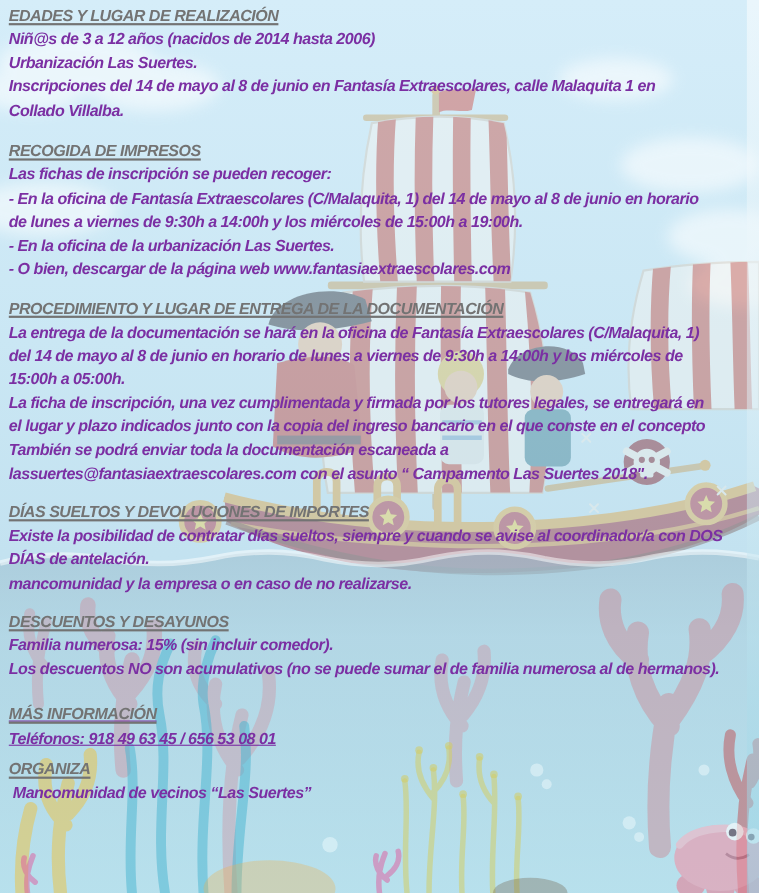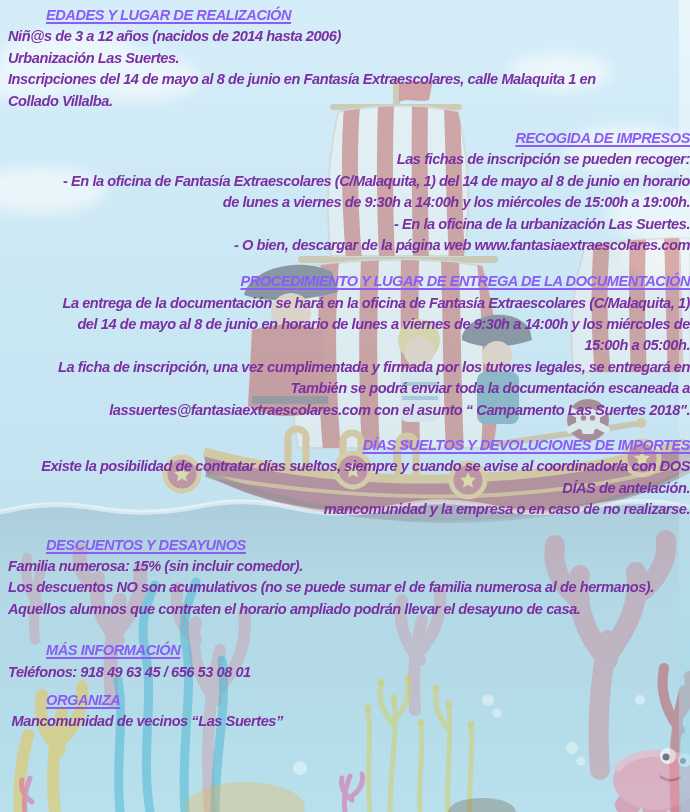--- a/index.html
+++ b/index.html
@@ -10,27 +10,27 @@
   }
   #bg{position:absolute;left:0;top:0;width:690px;height:812px;}
   #textlayer{
     position:absolute;left:8px;top:0;width:682px;height:812px;
     padding-top:5px;box-sizing:border-box;
     font-style:italic;font-weight:bold;font-size:14.6px;
     letter-spacing:-0.45px;color:#7b2fa3;
   }
   .h,.ln{white-space:pre;line-height:21.4px;height:21.4px;}
   .h{
-    color:#8b5cf6;text-decoration:underline;
-    text-decoration-thickness:1.5px;text-underline-offset:2px;margin-left:38px;
+    color:#737373;text-decoration:underline;
+    text-decoration-thickness:1.5px;text-underline-offset:2px;
   }
   .sec.g16{margin-bottom:16px;}
-  .sec.g14{margin-bottom:14px;text-align:right;}
+  .sec.g14{margin-bottom:14px;}
   .sec.g20{margin-bottom:20px;}
-  .sec.g7{margin-bottom:7px;}
+  .sec.g7{margin-bottom:7px;text-decoration:underline;}
 </style>
 </head>
 <body>
 
 <svg id="bg" viewBox="0 0 690 812" aria-hidden="true">
   <defs>
     <filter id="soft" x="-40%" y="-40%" width="180%" height="180%">
         <feGaussianBlur stdDeviation="7"></feGaussianBlur>
       </filter>
     <linearGradient id="waterGrad" x1="0" y1="0" x2="0" y2="1">
@@ -261,36 +261,36 @@
     <div class="ln">- En la oficina de la urbanización Las Suertes.</div>
     <div class="ln">- O bien, descargar de la página web www.fantasiaextraescolares.com</div>
   </div>
 
   <div class="sec g14">
     <div class="h">PROCEDIMIENTO Y LUGAR DE ENTREGA DE LA DOCUMENTACIÓN</div>
     <div class="ln">La entrega de la documentación se hará en la oficina de Fantasía Extraescolares (C/Malaquita, 1)</div>
     <div class="ln">del 14 de mayo al 8 de junio en horario de lunes a viernes de 9:30h a 14:00h y los miércoles de</div>
     <div class="ln">15:00h a 05:00h.</div>
     <div class="ln">La ficha de inscripción, una vez cumplimentada y firmada por los tutores legales, se entregará en</div>
+    <div class="ln">el lugar y plazo indicados junto con la copia del ingreso bancario en el que conste en el concepto</div>
     <div class="ln">También se podrá enviar toda la documentación escaneada a</div>
     <div class="ln">lassuertes@fantasiaextraescolares.com con el asunto “ Campamento Las Suertes 2018".</div>
   </div>
 
   <div class="sec g14">
     <div class="h">DÍAS SUELTOS Y DEVOLUCIONES DE IMPORTES</div>
     <div class="ln">Existe la posibilidad de contratar días sueltos, siempre y cuando se avise al coordinador/a con DOS</div>
     <div class="ln">DÍAS de antelación.</div>
     <div class="ln">mancomunidad y la empresa o en caso de no realizarse.</div>
   </div>
 
   <div class="sec g20">
     <div class="h">DESCUENTOS Y DESAYUNOS</div>
     <div class="ln">Familia numerosa: 15% (sin incluir comedor).</div>
     <div class="ln">Los descuentos NO son acumulativos (no se puede sumar el de familia numerosa al de hermanos).</div>
-    <div class="ln">Aquellos alumnos que contraten el horario ampliado podrán llevar el desayuno de casa.</div>
   </div>
 
   <div class="sec g7">
     <div class="h">MÁS INFORMACIÓN</div>
     <div class="ln">Teléfonos: 918 49 63 45 / 656 53 08 01</div>
   </div>
 
   <div class="sec">
     <div class="h">ORGANIZA</div>
     <div class="ln"> Mancomunidad de vecinos “Las Suertes”</div>

